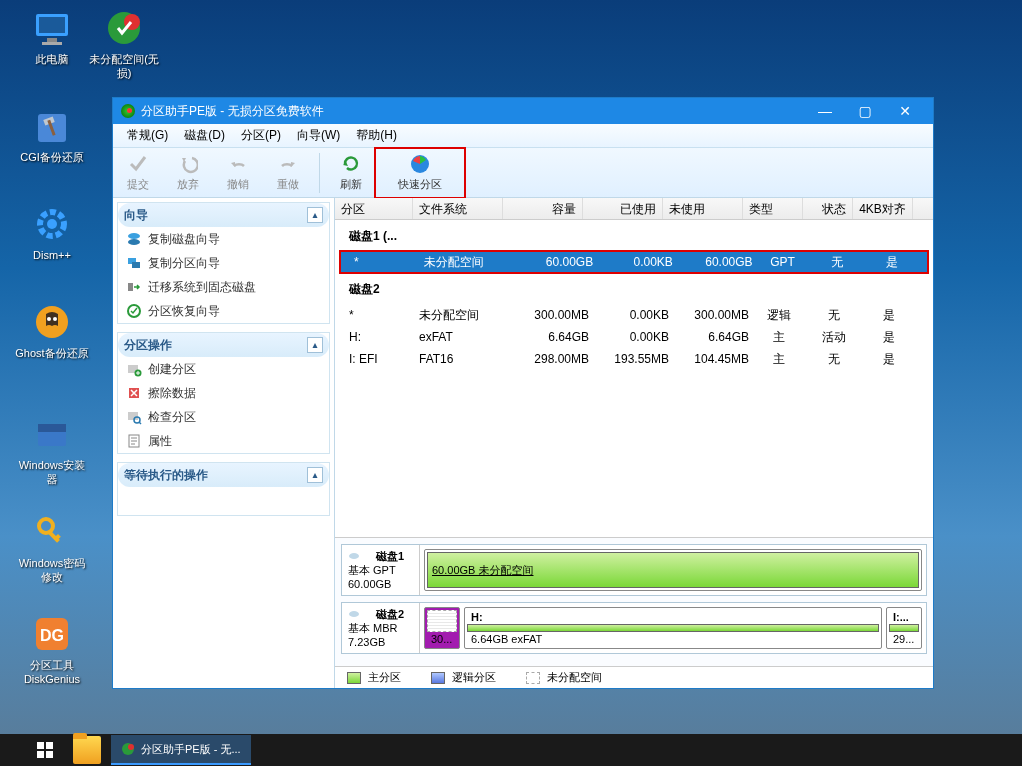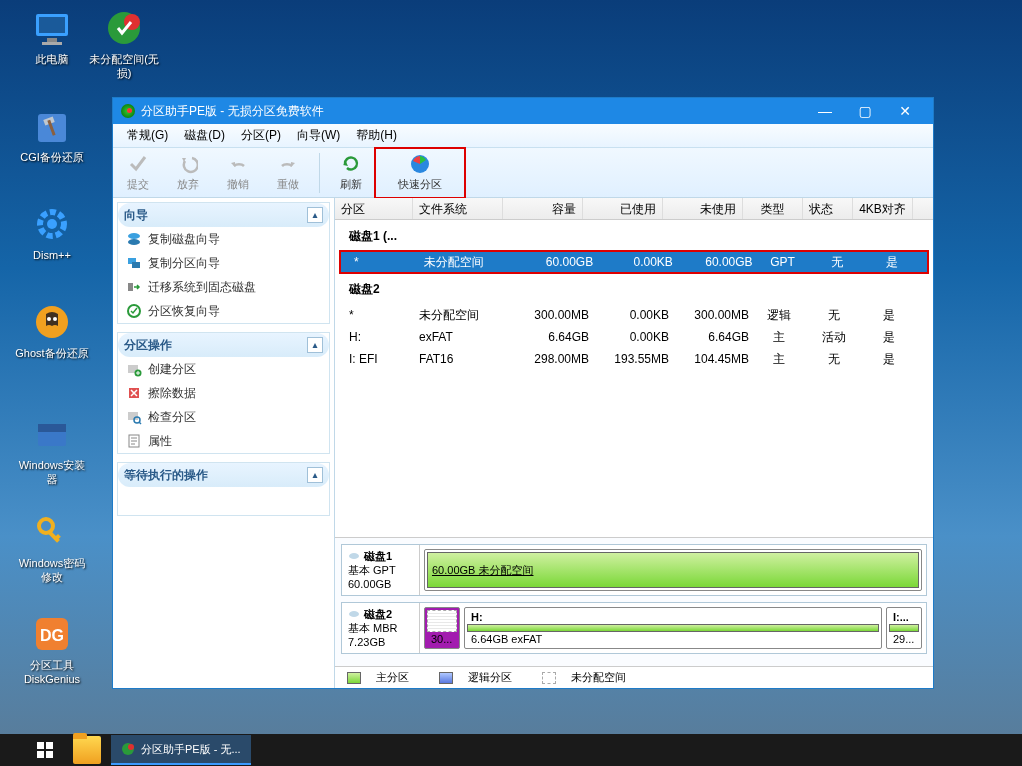--- a/index.html
+++ b/index.html
@@ -36,43 +36,43 @@
 .side-head .sp { flex: 1; }
 .side-head .collapse-btn { width:16px;height:16px;background:#fff;border:1px solid #a0c0d8;display:flex;align-items:center;justify-content:center;font-size:9px;cursor:pointer;}
 .side-body { background: #fff; }
 .side-item { height: 24px; display: flex; align-items: center; padding: 0 8px; font-size: 12px; color: #333; cursor: pointer; }
 .side-item .sicon { width: 16px; height: 16px; margin-right: 6px; }
 
 .main { flex: 1; display: flex; flex-direction: column; overflow: hidden; }
 
 .tbl-head { height: 22px; background: linear-gradient(#f8f8f8,#ececec); border-bottom: 1px solid #ccc; display: flex; font-size: 12px; }
 .tbl-head .th { padding: 3px 6px; border-right: 1px solid #ddd; }
-.th-part{width:78px;} .th-fs{width:90px;} .th-cap{width:80px;text-align:right;} .th-used{width:80px;text-align:right;} .th-free{width:80px;text-align:right;} .th-type{width:60px;text-align:center;} .th-stat{width:50px;text-align:left;} .th-align{width:60px;text-align:center;}
+.th-part{width:78px;} .th-fs{width:90px;} .th-cap{width:80px;text-align:right;} .th-used{width:80px;text-align:right;} .th-free{width:80px;text-align:left;} .th-type{width:60px;text-align:left;} .th-stat{width:50px;text-align:right;} .th-align{width:60px;text-align:center;}
 
 .tbl-body { flex: 1; overflow-y: auto; font-size: 12px; }
 .disk-group-label { font-weight: bold; padding: 8px 14px 6px; }
 .row { display: flex; padding: 2px 6px; height:22px; align-items:center; }
 .row.selected { background: #1e7bc8; color: #fff; }
 .row.redring { outline: 2px solid #d00; outline-offset: -1px; margin:0 5px;}
 .cell-part{width:78px;padding-left:8px;} .cell-fs{width:90px;} .cell-cap{width:80px;text-align:right;} .cell-used{width:80px;text-align:right;} .cell-free{width:80px;text-align:right;} .cell-type{width:60px;text-align:center;} .cell-stat{width:50px;text-align:center;} .cell-align{width:60px;text-align:center;}
 
 .diskmap-area { border-top: 1px solid #ccc; padding: 6px; background:#fafcff; }
 .disk-block { display: flex; border: 1px solid #b0c8d8; margin-bottom: 6px; background:#fff; }
 .disk-info { width: 78px; padding: 4px 6px; font-size: 11px; line-height: 14px; border-right:1px solid #ccc; }
-.disk-info .dname{display:flex;align-items:center;gap:4px;font-weight:bold;}
+.disk-info .dname{display:flex;align-items:center;gap:16px;font-weight:bold;}
 .disk-bars { flex: 1; display: flex; gap: 4px; padding: 4px; align-items: stretch; }
 .bar { border: 1px solid #888; padding: 2px; display:flex; flex-direction:column; font-size:11px; border-radius:2px; min-height:36px; }
 .bar .fill { flex:1; border:1px solid #666; }
 .bar.unalloc { background:#a21caf; }
 .bar.unalloc .fill{background:repeating-linear-gradient(0deg,#fff,#fff 2px,#e8e8e8 2px,#e8e8e8 3px);border:1px dashed #aaa;}
 .bar.primary .fill{ background: linear-gradient(#cff0a0,#7bd838); text-decoration: underline; }
 .bar .txt{padding:1px 4px;white-space:nowrap;}
 
 .legend { height: 22px; border-top: 1px solid #ccc; display: flex; align-items: center; gap: 30px; padding: 0 12px; font-size: 11px; }
-.legend .lg { display: flex; align-items: center; gap: 15px; }
+.legend .lg { display: flex; align-items: center; gap: 7px; }
 .swatch { width: 14px; height: 12px; border: 1px solid #666; }
 .sw-pri{background:linear-gradient(#cff0a0,#7bd838);} .sw-log{background:linear-gradient(#b0c8ff,#5878e0);} .sw-un{background:#fff;border:1px dashed #aaa;}
 
 
 .taskbar { position: absolute; left: 0; right: 0; bottom: 0; height: 32px; background: #1a1a1a; display: flex; align-items: center; padding-left: 23px; }
 .taskbar .start { width: 44px; height: 32px; display: flex; align-items: center; justify-content: center; cursor:pointer; }
 .taskbar .task-item { height: 30px; padding: 0 10px; display: flex; align-items: center; color: #fff; font-size: 11px; background:#2a4a6a; border-bottom:2px solid #3a9aff; margin-left:4px; cursor:pointer; gap:6px;}
 .taskbar .explorer-ico{width:28px;height:28px;background:linear-gradient(#ffd850,#f0a020);border-radius:2px;margin:0 6px;cursor:pointer;}
 .taskbar .explorer-ico::before{content:'';display:block;width:14px;height:6px;background:#f0a020;border-radius:2px 2px 0 0;transform:translateY(-3px);}
 

